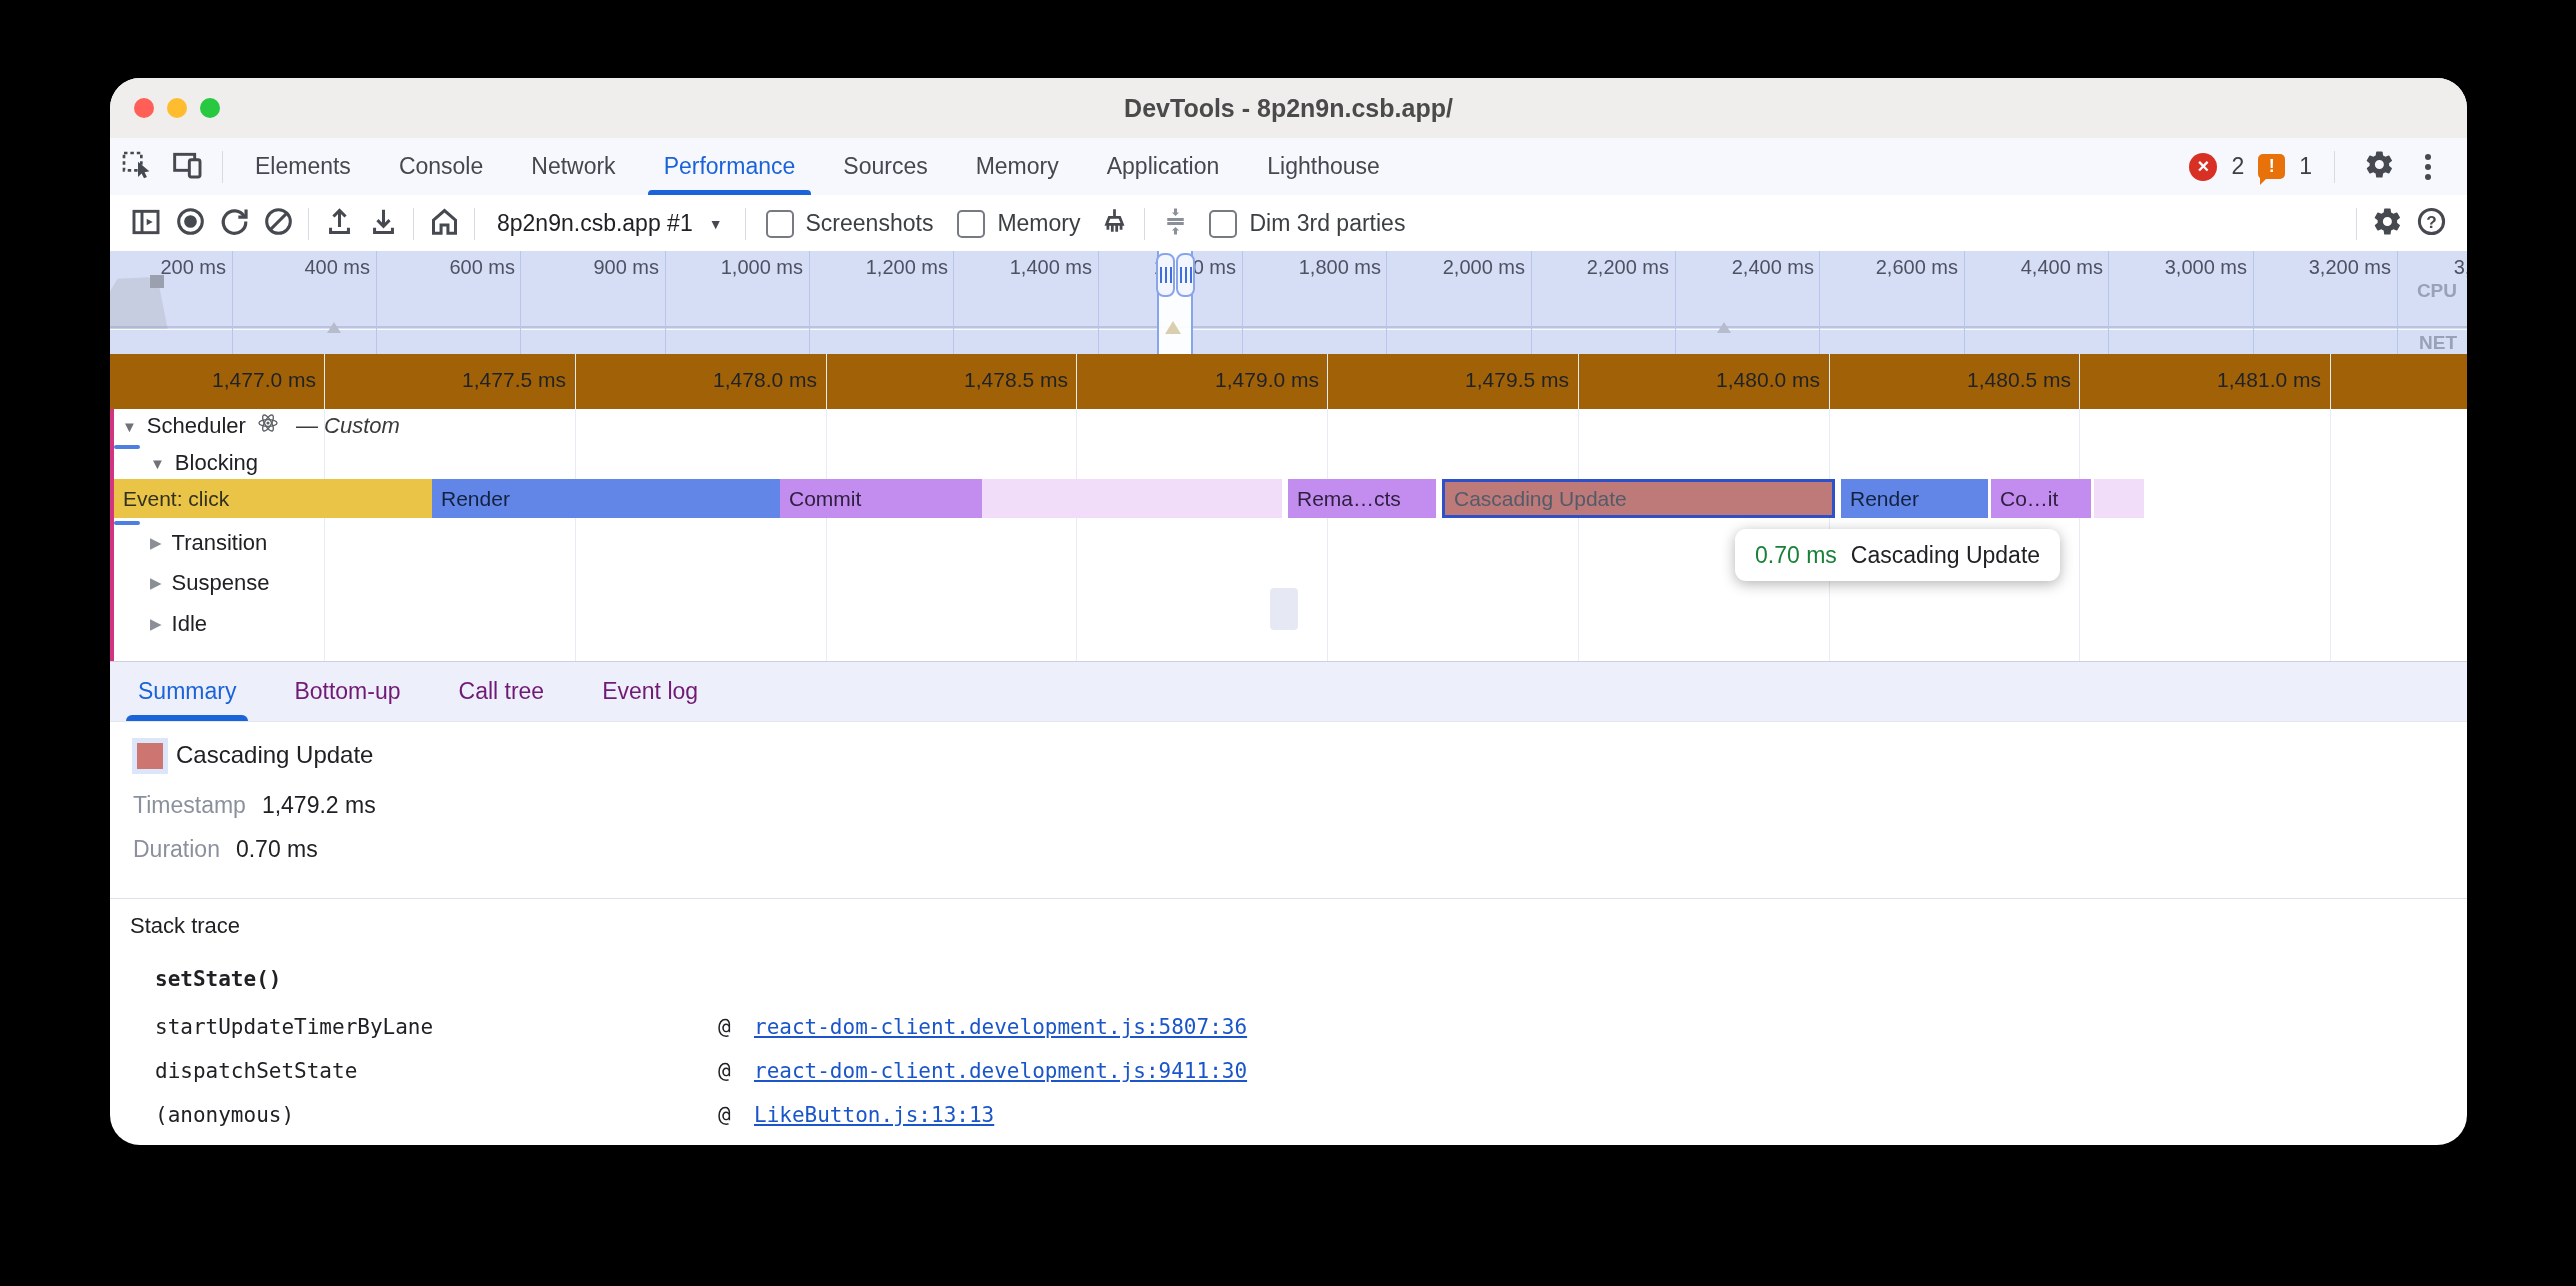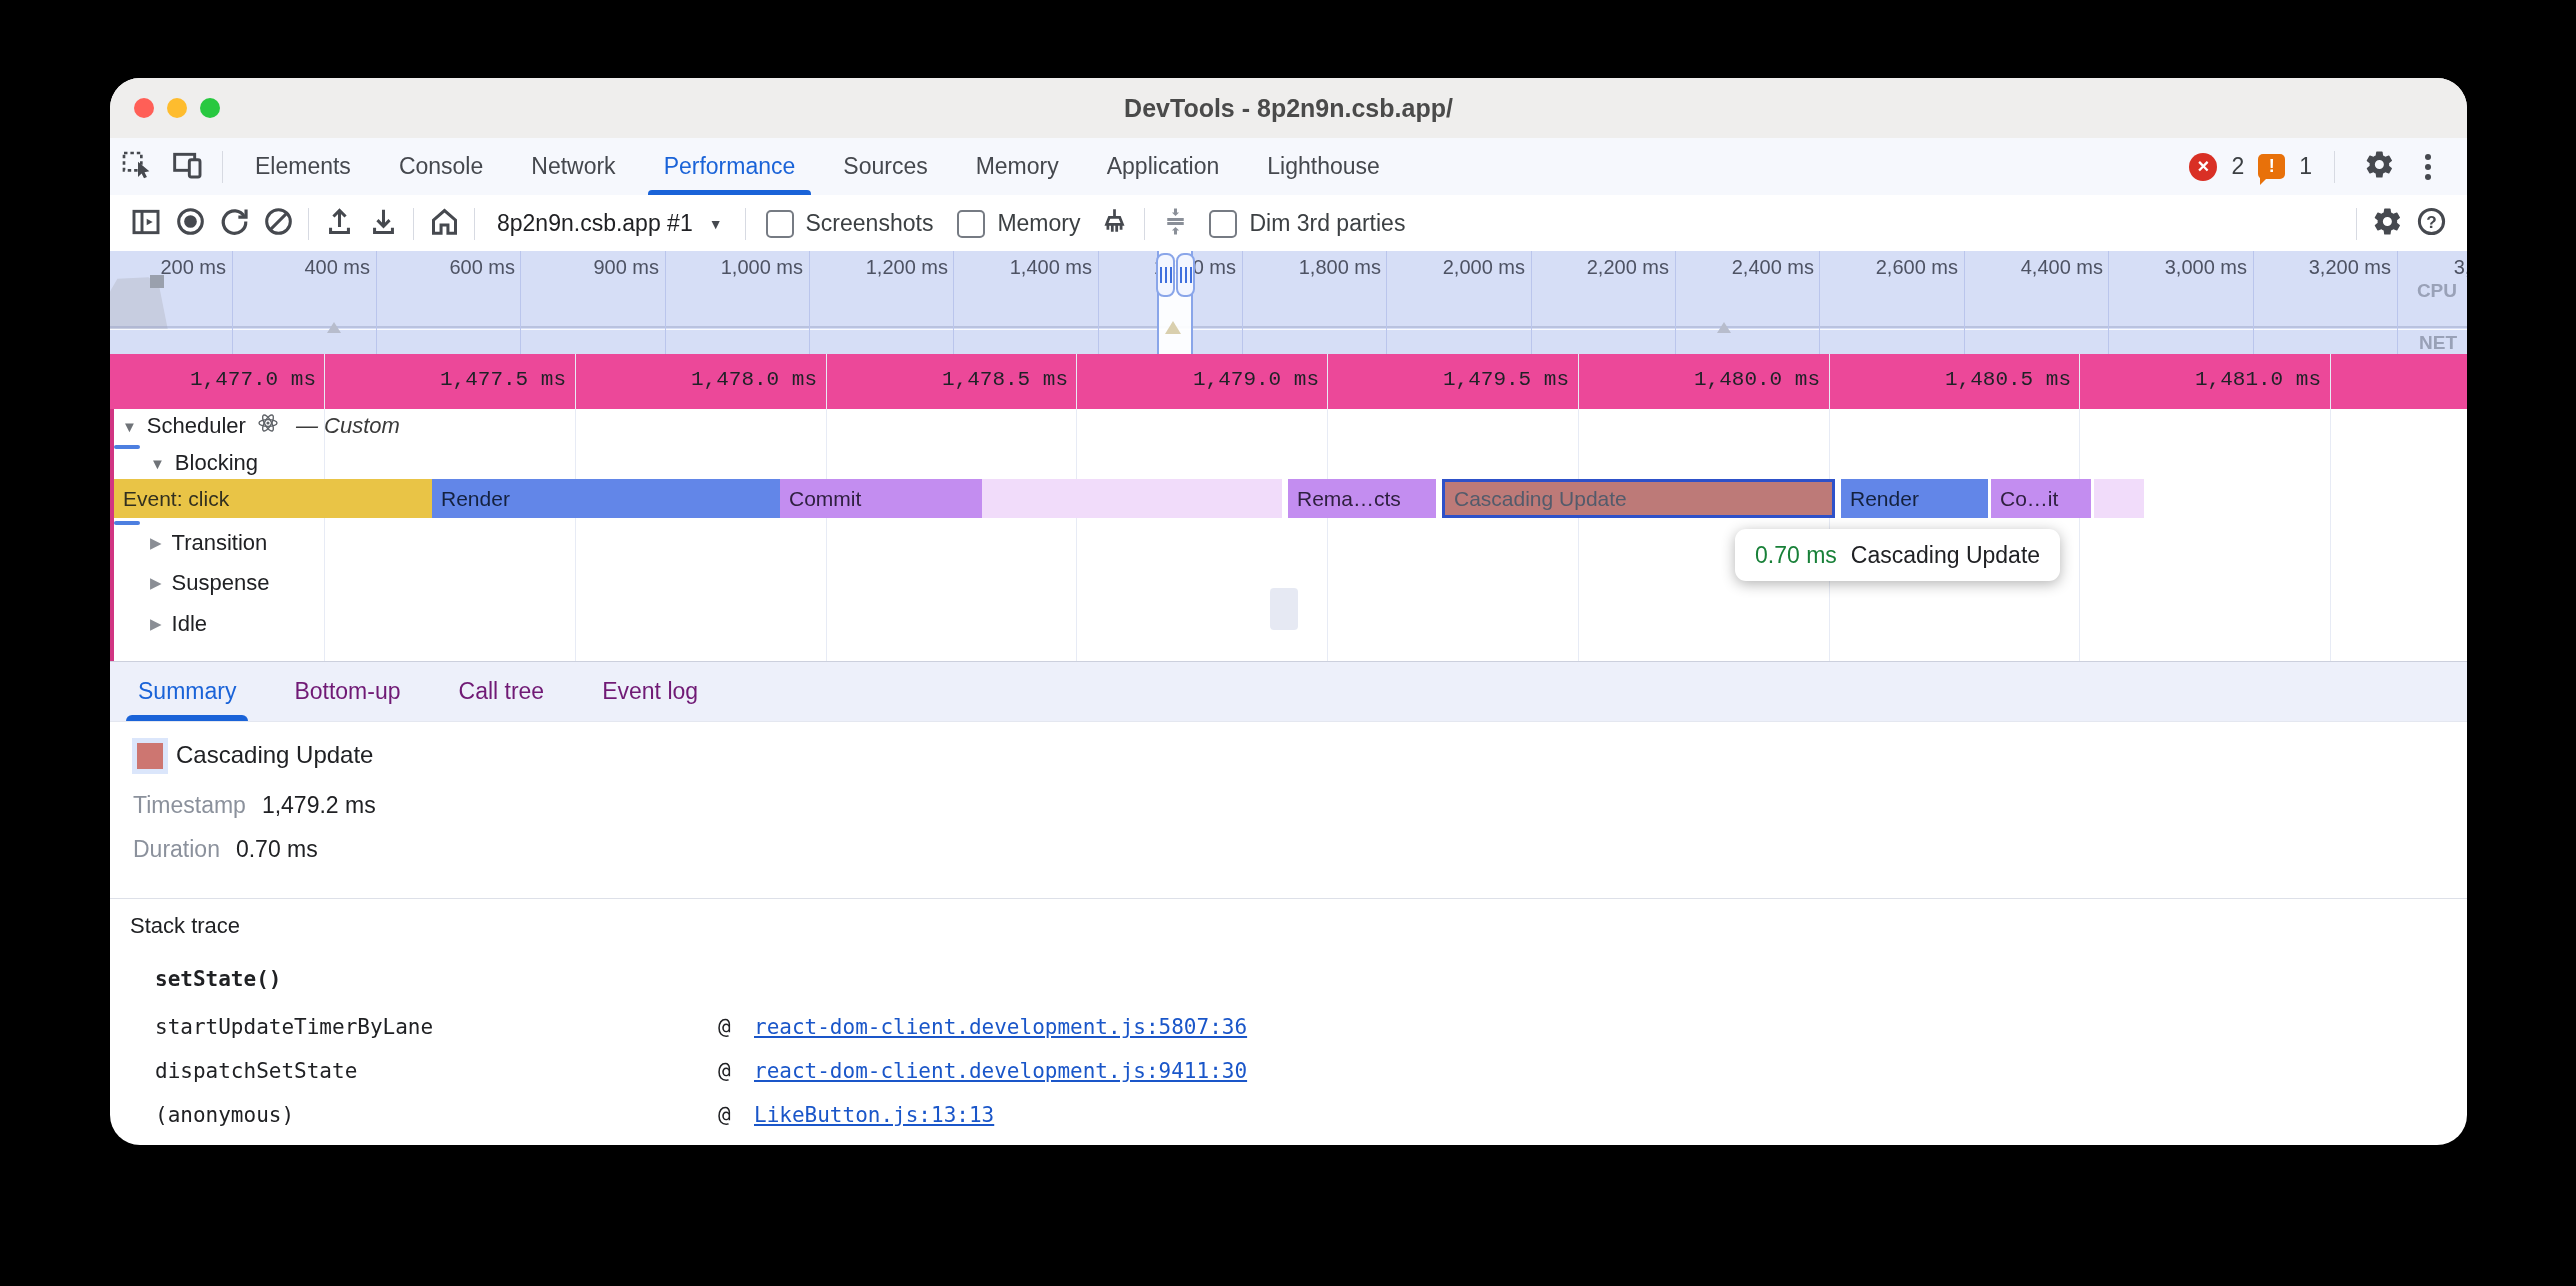--- a/index.html
+++ b/index.html
@@ -60,21 +60,21 @@
   .ov-marker{position:absolute;top:64px;width:0;height:0;border:7px solid transparent;
     border-bottom:11px solid #b7bccc;}
   .sel-band{position:absolute;top:0;bottom:0;background:rgba(255,255,255,.93);
     border-left:2px solid #89a5e9;border-right:2px solid #89a5e9;box-sizing:border-box;}
   .sel-handle{position:absolute;top:2px;width:19px;height:44px;border-radius:8px;background:#f3f6ff;
     border:2px solid #89a5e9;box-sizing:border-box;display:flex;align-items:center;justify-content:center;gap:3px;}
   .sel-handle i{display:block;width:2px;height:16px;background:#3f6fdd;}
   .sel-tri{position:absolute;width:0;height:0;border:8px solid transparent;border-bottom:13px solid #d9cfae;}
 
   
-  .ruler{position:absolute;left:0;top:276px;right:0;height:55px;background:#ec4899;font-family:Liberation Mono, monospace;}
+  .ruler{position:absolute;left:0;top:276px;right:0;height:55px;background:#a16207;}
   .ruler-label{position:absolute;top:14px;font-size:21px;color:#1f2227;white-space:nowrap;}
   #grid-layer{position:absolute;left:0;top:276px;right:0;height:307px;pointer-events:none;}
   .grid-line{position:absolute;top:0;bottom:0;width:1px;background:#e7ebf5;}
   .tracks{position:absolute;left:0;top:331px;right:0;height:252px;background:transparent;}
   .track-accent{position:absolute;left:0;top:0;width:4px;height:252px;background:var(--track-pink);}
   .trow{position:absolute;left:12px;height:32px;display:flex;align-items:center;gap:10px;
     font-size:22px;color:#202124;white-space:nowrap;}
   .expander{font-size:15px;color:#6f7378;}
   .expander.closed{color:#8a8e95;}
   .custom-badge{font-style:italic;color:#3b3b3b;margin-left:6px;}

